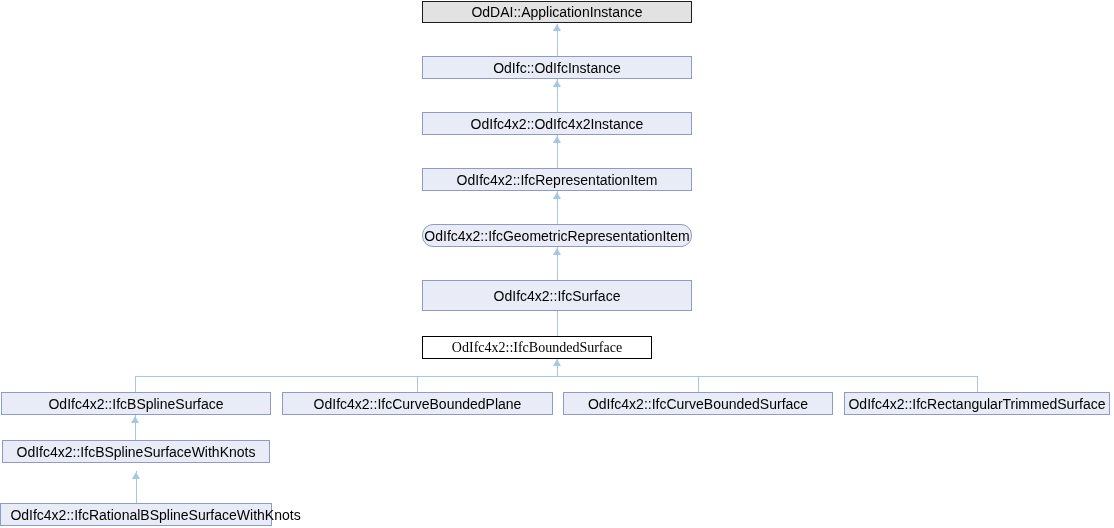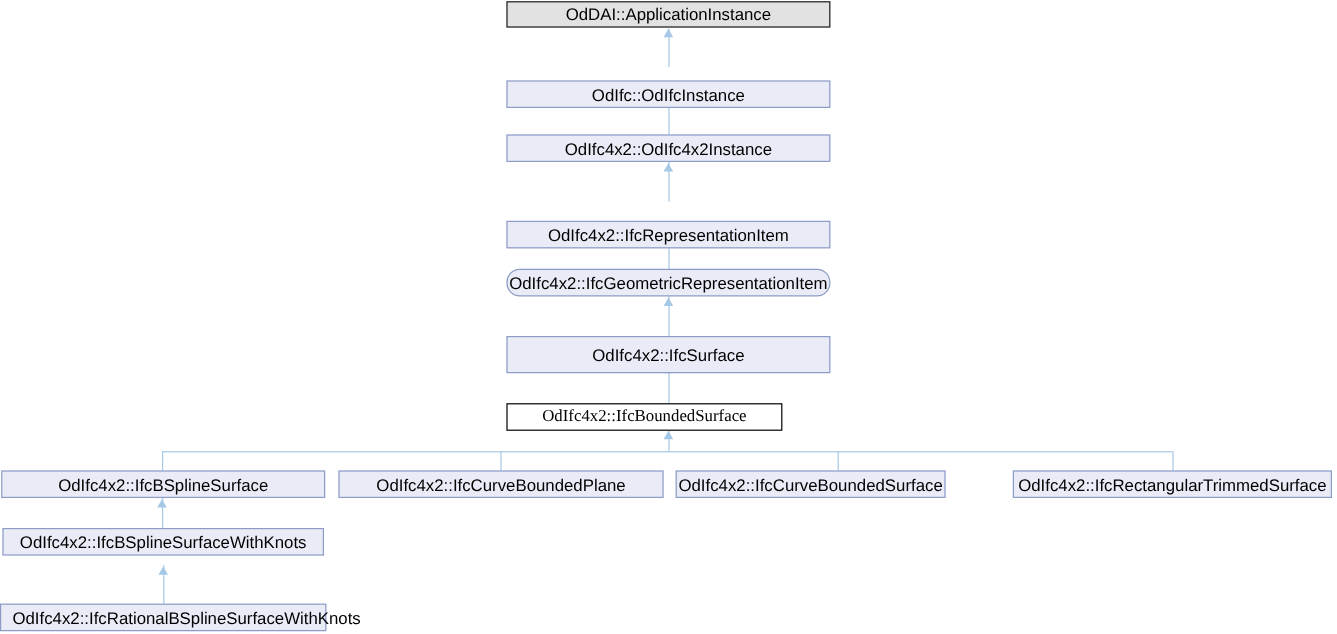--- a/index.html
+++ b/index.html
@@ -67,25 +67,25 @@
     <div class="edge-line" style="left: 135px; top: 376px; width: 1px; height: 16px;"></div>
     <div class="edge-line" style="left: 417px; top: 376px; width: 1px; height: 16px;"></div>
     <div class="edge-line" style="left: 698px; top: 376px; width: 1px; height: 16px;"></div>
     <div class="edge-line" style="left: 977px; top: 376px; width: 1px; height: 16px;"></div>
     <div class="arrow-up" style="left: 553px; top: 359px;"></div>
     <div class="edge-line" style="left: 135px; top: 415px; width: 1px; height: 33px;"></div>
     <div class="arrow-up" style="left: 131px; top: 416px;"></div>
     <div class="edge-line" style="left: 136px; top: 471px; width: 1px; height: 32px;"></div>
     <div class="arrow-up" style="left: 132px; top: 472px;"></div>
     <div class="node external" style="left: 422px; top: 1px; width: 270px; height: 22px;">OdDAI::ApplicationInstance</div>
-    <div class="node linked" style="left: 422px; top: 67px; width: 270px; height: 23px;">OdIfc::OdIfcInstance</div>
+    <div class="node linked" style="left: 422px; top: 56px; width: 270px; height: 23px;">OdIfc::OdIfcInstance</div>
     <div class="node linked" style="left: 422px; top: 112px; width: 270px; height: 23px;">OdIfc4x2::OdIfc4x2Instance</div>
-    <div class="node linked" style="left: 422px; top: 168px; width: 270px; height: 23px; margin-top: 16px;">OdIfc4x2::IfcRepresentationItem</div>
+    <div class="node linked" style="left: 422px; top: 168px; width: 270px; height: 23px;">OdIfc4x2::IfcRepresentationItem</div>
     <div class="node linked" style="left: 422px; top: 224px; width: 270px; height: 23px; border-radius: 11px;">OdIfc4x2::IfcGeometricRepresentationItem</div>
     <div class="node linked" style="left: 422px; top: 280px; width: 270px; height: 31px;">OdIfc4x2::IfcSurface</div>
     <div class="node current" style="left: 422px; top: 336px; width: 230px; height: 23px; font-family: Liberation Serif, serif;">OdIfc4x2::IfcBoundedSurface</div>
     <div class="node linked" style="left: 1px; top: 392px; width: 270px; height: 23px;">OdIfc4x2::IfcBSplineSurface</div>
     <div class="node linked" style="left: 282px; top: 392px; width: 271px; height: 23px;">OdIfc4x2::IfcCurveBoundedPlane</div>
-    <div class="node linked" style="left: 563px; top: 392px; width: 225px; height: 23px;">OdIfc4x2::IfcCurveBoundedSurface</div>
+    <div class="node linked" style="left: 563px; top: 392px; width: 270px; height: 23px;">OdIfc4x2::IfcCurveBoundedSurface</div>
     <div class="node linked" style="left: 844px; top: 392px; width: 266px; height: 23px;">OdIfc4x2::IfcRectangularTrimmedSurface</div>
     <div class="node linked" style="left: 2px; top: 440px; width: 268px; height: 23px;">OdIfc4x2::IfcBSplineSurfaceWithKnots</div>
     <div class="node linked" style="left: 0px; top: 503px; width: 272px; height: 23px; padding-left: 39px;">OdIfc4x2::IfcRationalBSplineSurfaceWithKnots</div>
   </div>
 
 </body></html>

